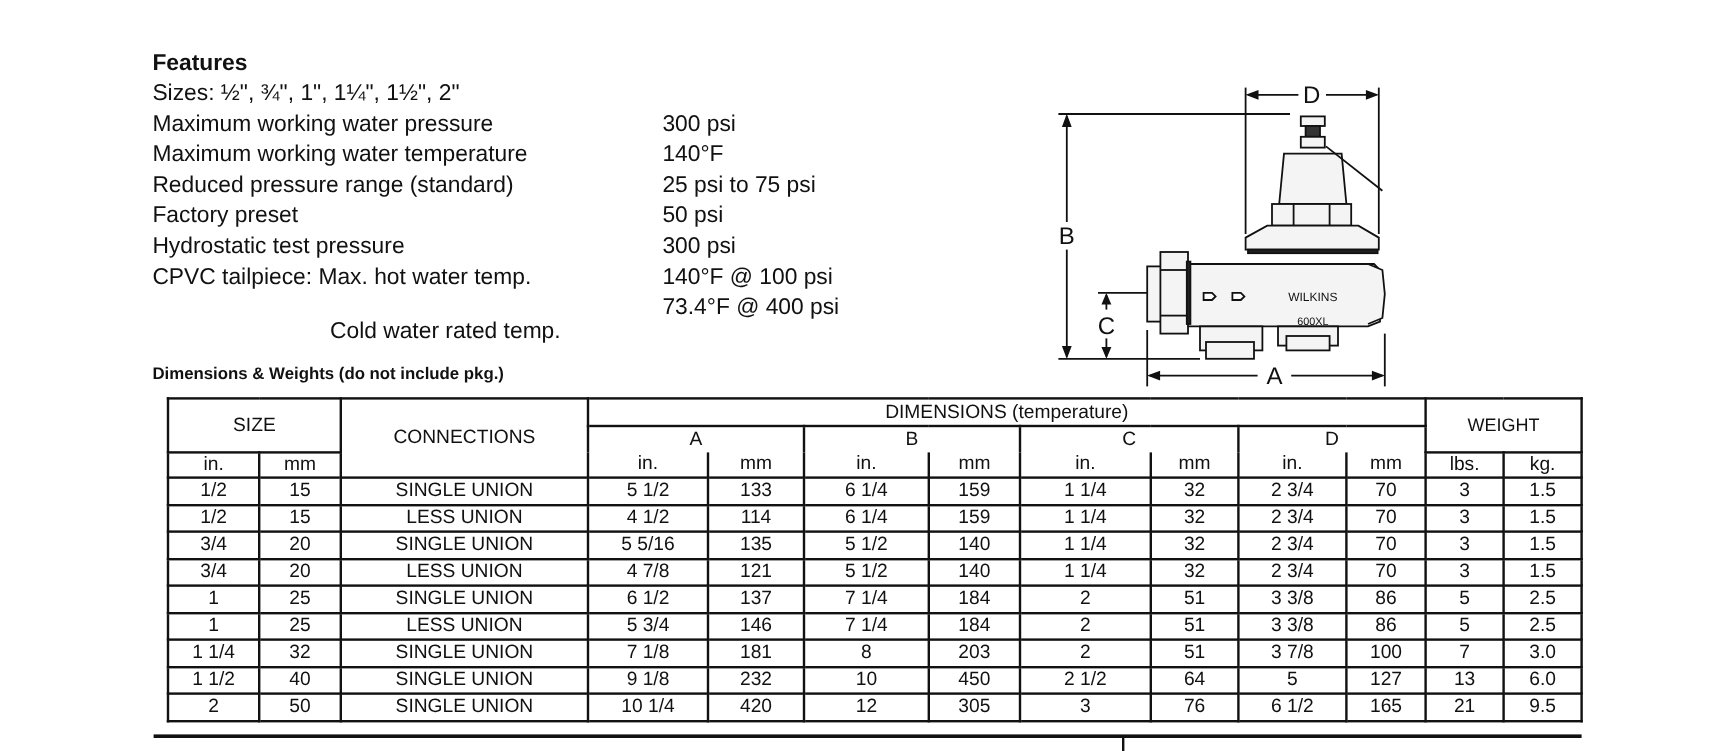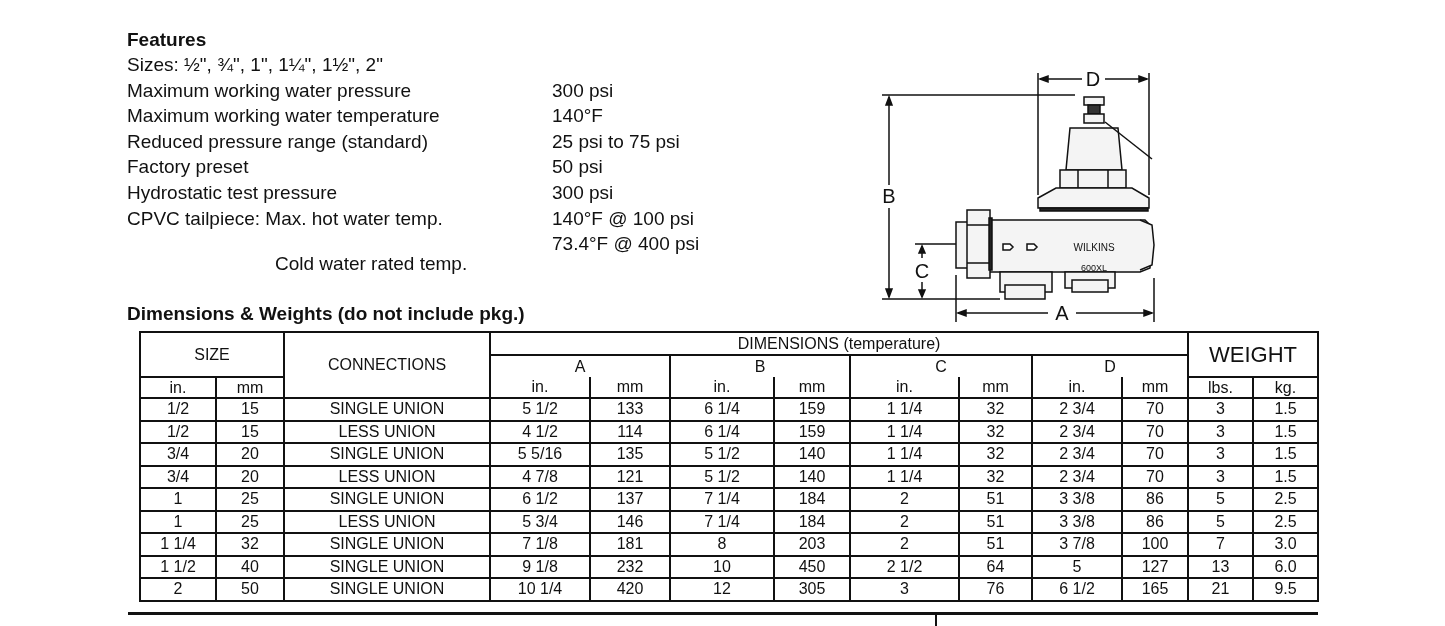--- a/index.html
+++ b/index.html
@@ -1,38 +1,38 @@
 <!DOCTYPE html>
 <html><head>
 <meta charset="utf-8">
 <style>
   html, body { margin:0; padding:0; background:#ffffff; }
   body { width:1445px; height:626px; position:relative; overflow:hidden;
          font-family:"Liberation Sans", sans-serif; color:#111; }
 
-  .features { position:absolute; left:127px; top:28px; }
+  .features { position:absolute; left:127px; top:41px; }
   .features h2 { margin:0; font-size:19px; font-weight:bold; line-height:24px; }
   .feat-line { font-size:19px; line-height:25.6px; height:25.6px; white-space:nowrap; position:relative; }
   .feat-label { position:absolute; left:0; }
   .feat-label.indent { left:148px;margin-top:20px; }
   .feat-value { position:absolute; left:425px; }
 
   .diagram { position:absolute; left:860px; top:60px; width:320px; height:270px; }
 
-  .dims-title { position:absolute; left:127px; top:303px; font-size:19px; font-weight:bold; margin:0; }
+  .dims-title { position:absolute; left:127px; top:303px; font-size:14px; font-weight:bold; margin:0; }
 
   table.dims { position:absolute; left:139px; top:331px; border-collapse:collapse;
                font-size:16px; table-layout:fixed; }
   table.dims td, table.dims th { border:2px solid #111; text-align:center; padding:0;
                font-weight:normal; height:20.5px; line-height:18px; overflow:hidden; white-space:nowrap; }
   table.dims thead th { font-size:16px; }
   table.dims thead tr.r1 th { height:21px; }
   table.dims thead tr.r2 th { height:21px; }
   table.dims thead tr.r3 th { height:19px; }
-  table.dims th.big { font-size:22px; }
+  table.dims th.big { font-size:15px; }
   
   table.dims thead tr.r2 th.grp { border-bottom:none; }
   table.dims thead tr.r3 th.unit { border-top:none; }
   table.dims thead tr.r3 th.unit.left { border-right:2px solid #111; }
 
   .bottom-rule { position:absolute; left:128px; top:612px; width:1190px; height:3px; background:#111; }
   .bottom-tick { position:absolute; left:935px; top:614px; width:2px; height:12px; background:#111; }
 </style>
 </head>
 <body>

